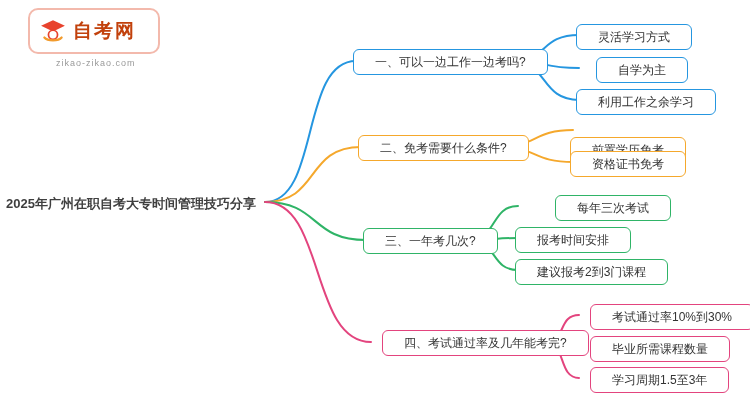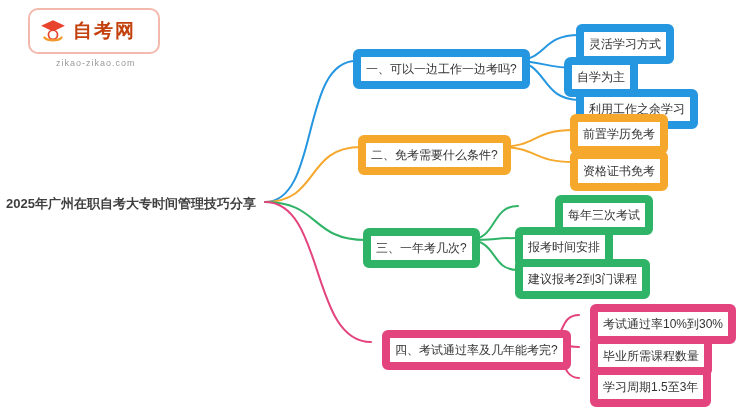--- a/index.html
+++ b/index.html
@@ -4,22 +4,22 @@
 <style>
   html,body{margin:0;padding:0;background:#fff;}
   body{width:750px;height:410px;font-family:"Liberation Sans","DejaVu Sans",sans-serif;}
   .stage{position:relative;width:750px;height:410px;background:#fff;overflow:hidden;}
   .links{position:absolute;left:0;top:0;width:750px;height:410px;}
   .links path{fill:none;stroke-width:2;stroke-linecap:round;}
   .lk-blue{stroke:#2596e0;}
   .lk-orange{stroke:#f5a82c;}
   .lk-green{stroke:#2fb467;}
   .lk-pink{stroke:#e3447e;}
-  .node{position:absolute;background:#fff;border:8px solid #d946ef;border-radius:6px;
-        font-size:12px;line-height:1;color:#333;padding:6px 5px;white-space:nowrap;
+  .node{position:absolute;background:#fff;border:1px solid #d946ef;border-radius:6px;
+        font-size:12px;line-height:1;color:#333;padding:6px 21px;white-space:nowrap;
         box-sizing:border-box;}
   .c-blue{border-color:#2596e0;}
   .c-orange{border-color:#f5a82c;}
   .c-green{border-color:#2fb467;}
   .c-pink{border-color:#e3447e;margin-left:14px;}
   .root-label{position:absolute;left:6px;top:195px;font-size:13px;font-weight:600;color:#3f3f3f;white-space:nowrap;}
   .logo{position:absolute;left:28px;top:8px;width:132px;height:46px;border:2px solid #f3b9ac;
         border-radius:10px;display:flex;align-items:center;gap:7px;padding:0 10px;box-sizing:border-box;background:#fff;}
   .brand{font-size:19px;font-weight:bold;color:#c2410c;letter-spacing:2px;}
   .site-domain{position:absolute;left:56px;top:58px;font-size:9px;color:#9a9a9a;letter-spacing:1px;}
@@ -59,25 +59,25 @@
       <path d="M4,18 C7,21.5 17,21.5 20,18" fill="none" stroke="#f29b2d" stroke-width="2" stroke-linecap="round"></path>
     </svg>
     <span class="brand">自考网</span>
   </div>
   <div class="site-domain">zikao-zikao.com</div>
 
   <div class="root-label">2025年广州在职自考大专时间管理技巧分享</div>
 
   <div class="node c-blue" style="left:353px;top:49px;">一、可以一边工作一边考吗?</div>
   <div class="node c-blue" style="left:576px;top:24px;">灵活学习方式</div>
-  <div class="node c-blue" style="left:564px;top:57px;border-radius:7px;">自学为主</div>
+  <div class="node c-blue" style="left:596px;top:57px;">自学为主</div>
   <div class="node c-blue" style="left:576px;top:89px;">利用工作之余学习</div>
 
   <div class="node c-orange" style="left:358px;top:135px;text-align:center;">二、免考需要什么条件?</div>
-  <div class="node c-orange" style="left:570px;top:114px;">前置学历免考</div>
+  <div class="node c-orange" style="left:570px;top:137px;">前置学历免考</div>
   <div class="node c-orange" style="left:570px;top:151px;">资格证书免考</div>
 
   <div class="node c-green" style="left:363px;top:228px;">三、一年考几次?</div>
   <div class="node c-green" style="left:515px;top:195px;margin-left:40px;">每年三次考试</div>
   <div class="node c-green" style="left:515px;top:227px;">报考时间安排</div>
   <div class="node c-green" style="left:515px;top:259px;">建议报考2到3门课程</div>
 
   <div class="node c-pink" style="left:368px;top:330px;">四、考试通过率及几年能考完?</div>
   <div class="node c-pink" style="left:576px;top:304px;">考试通过率10%到30%</div>
   <div class="node c-pink" style="left:576px;top:336px;border-radius:6px;">毕业所需课程数量</div>

